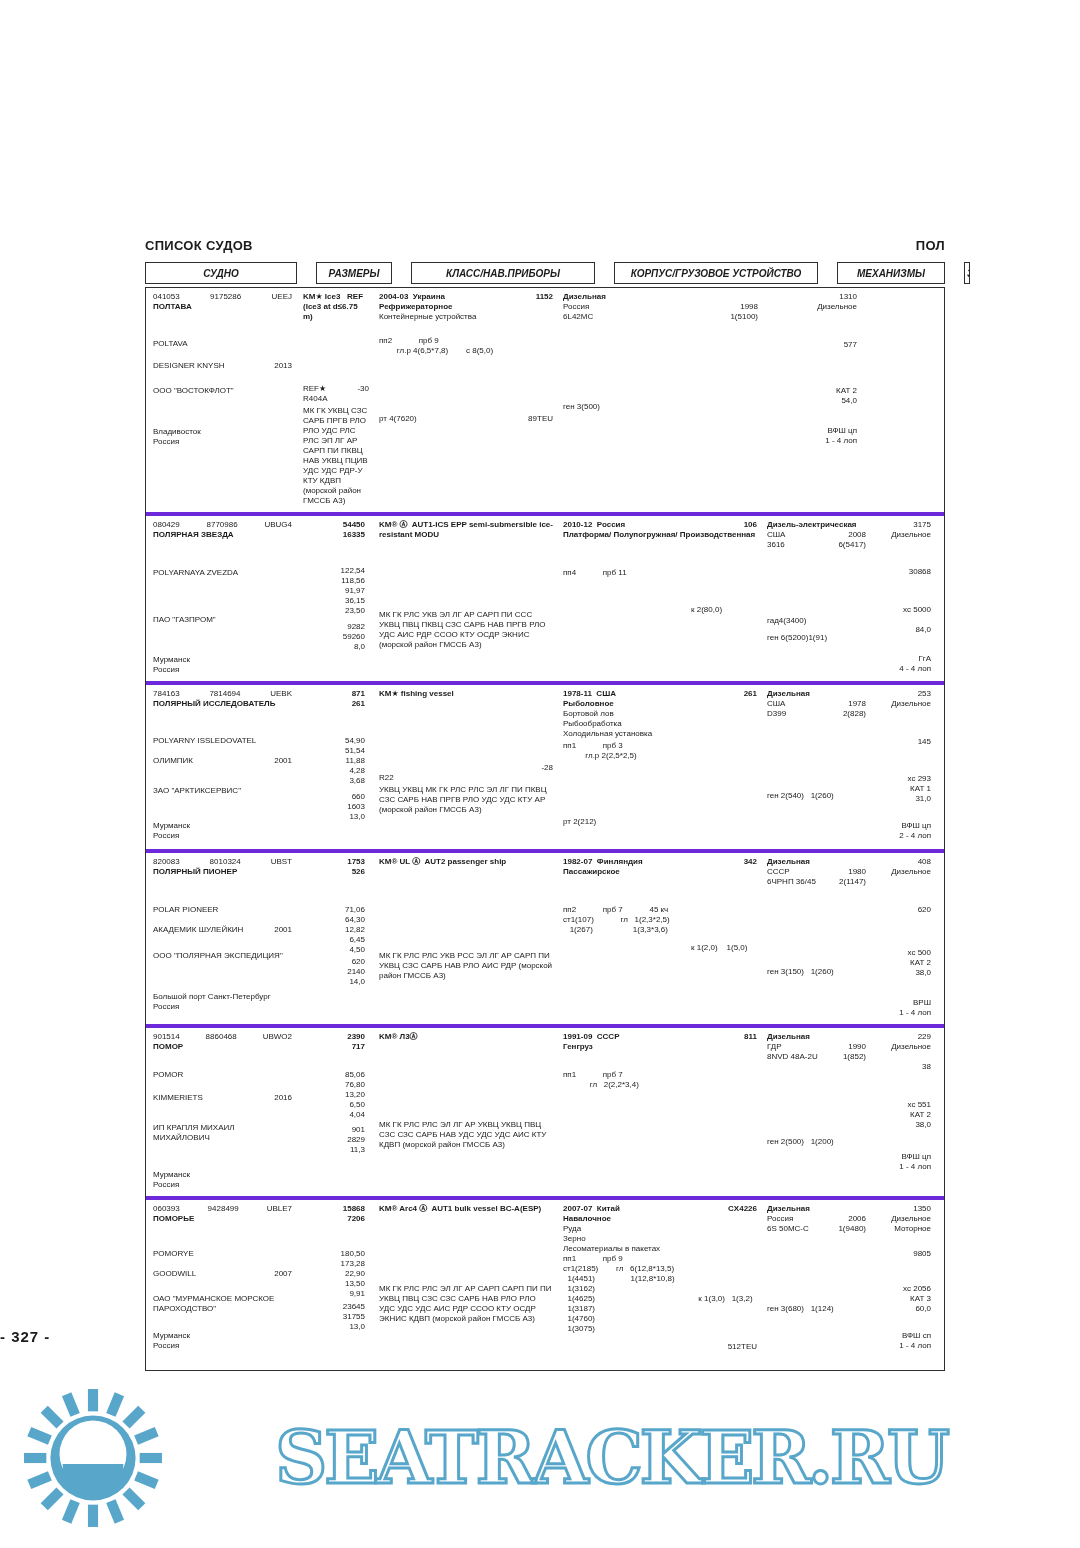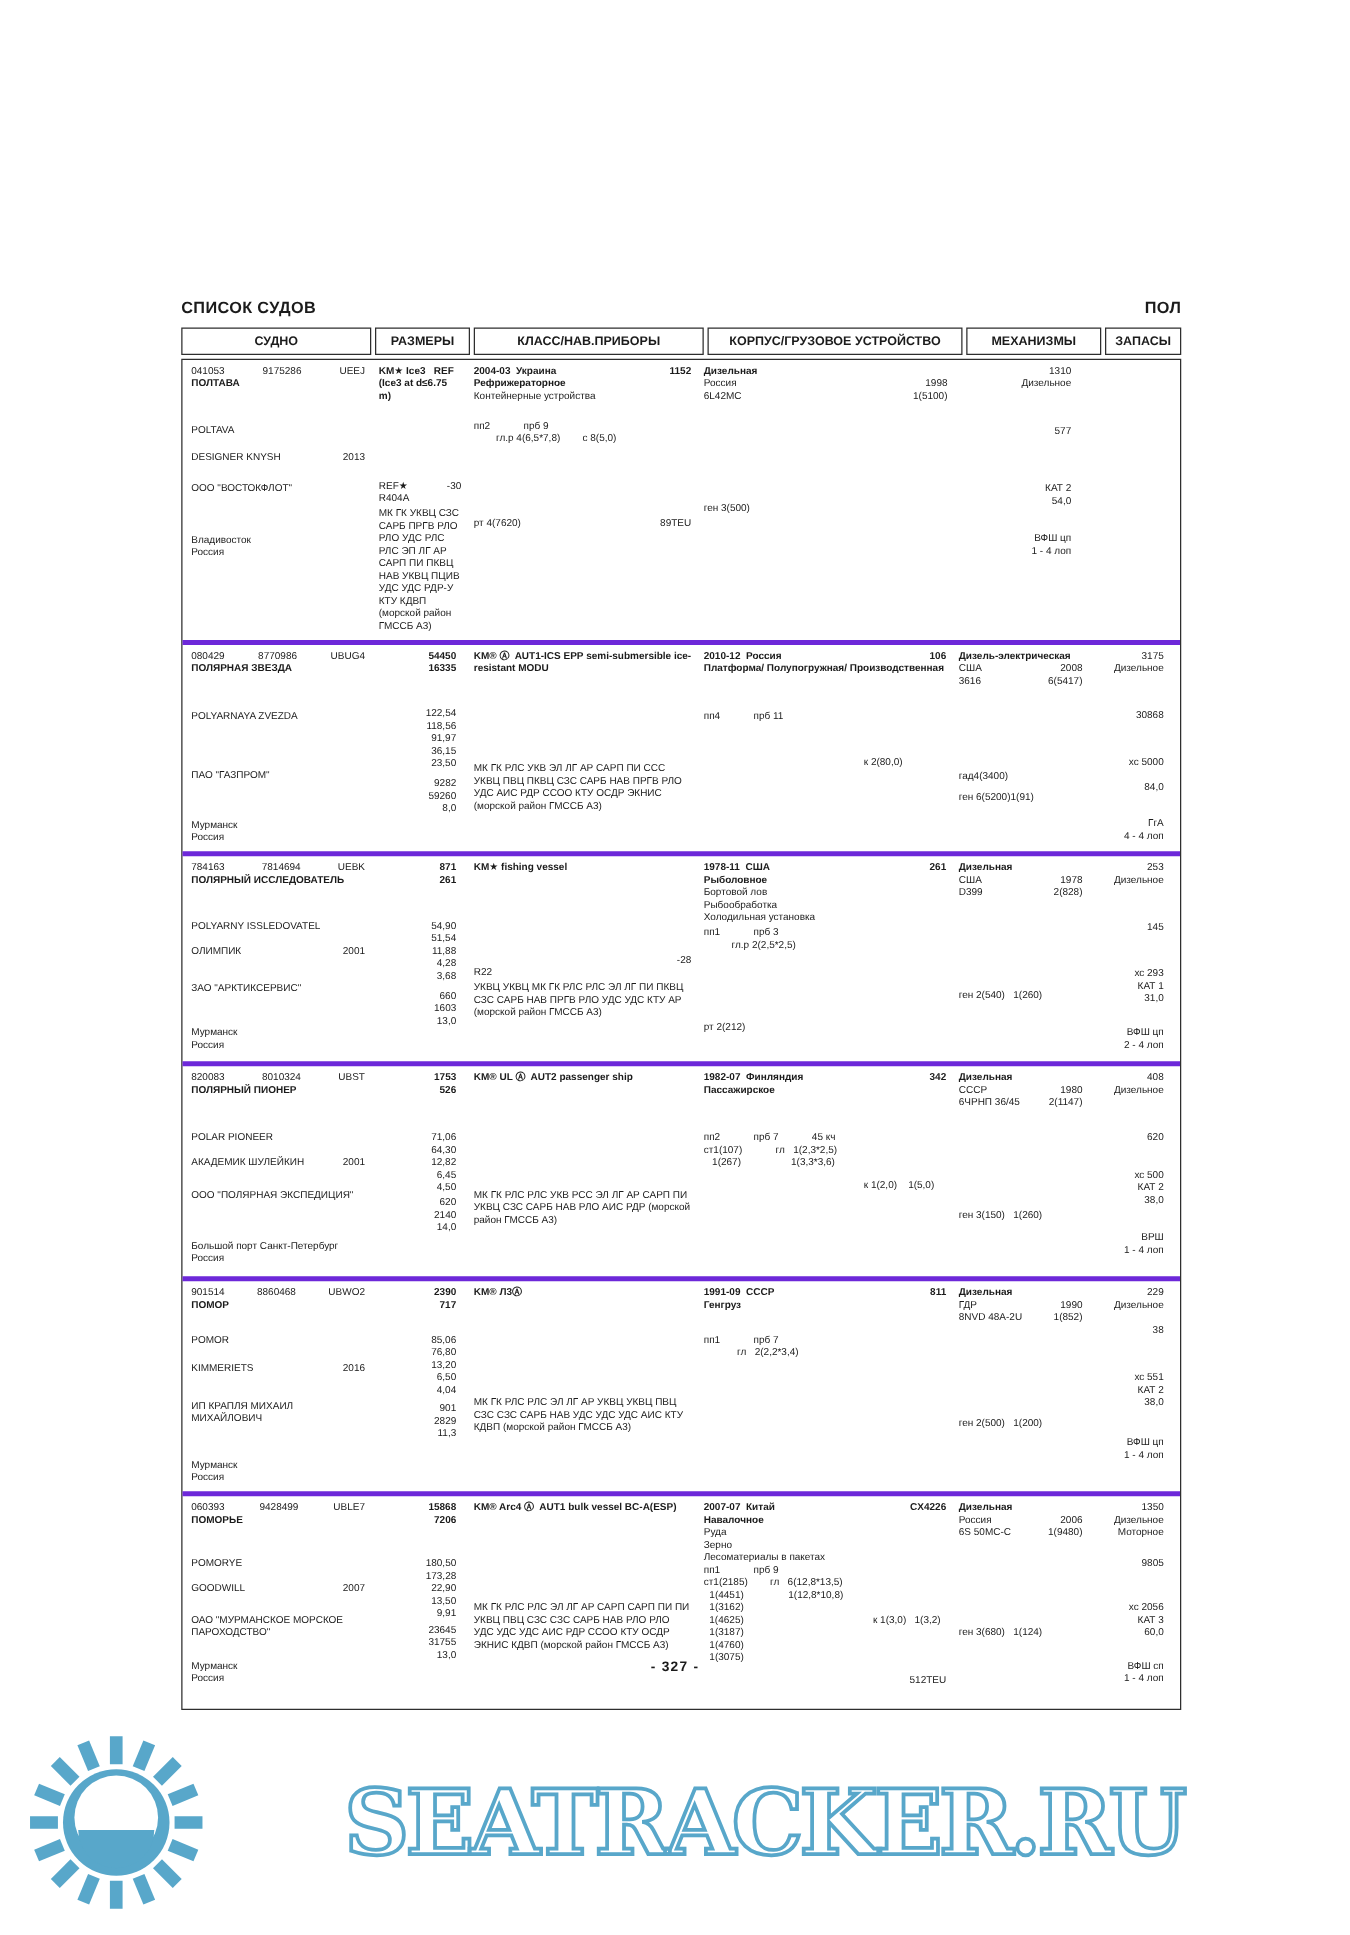--- a/index.html
+++ b/index.html
@@ -5,21 +5,21 @@
   * { margin:0; padding:0; box-sizing:border-box; }
   html,body { background:#ffffff; }
   body {
     width:1080px; height:1548px; position:relative; overflow:hidden;
     font-family:"Liberation Sans","DejaVu Sans",sans-serif; color:#1b1b1b;
   }
   .doc { position:absolute; left:145px; top:238px; width:800px; }
   .page-header { display:flex; justify-content:space-between; align-items:flex-end;
     font-weight:bold; font-size:13px; margin-bottom:9px; letter-spacing:.3px; }
   .col-headers { display:grid; grid-template-columns:152px 76px 184px 204px 108px 1fr;
-    gap:3px; margin-bottom:3px; }
+    gap:19px; margin-bottom:3px;font-style:italic; }
   .col-headers > div { border:1px solid #2e2e2e; text-align:center; font-weight:bold;
     font-size:10px; padding:5px 2px 4px; white-space:nowrap; overflow:hidden; }
   .table-body { border:1px solid #2e2e2e; }
   .ship-row { display:grid; grid-template-columns:152px 76px 184px 204px 108px 1fr;
     border-bottom:4px solid #6d28d9; padding:4px 0 6px; }
   .ship-row:last-child { border-bottom:none; }
   .ship-row:nth-child(1){ min-height:160px; }
   .ship-row:nth-child(2){ min-height:166px; }
   .ship-row:nth-child(3){ min-height:168px; }
   .ship-row:nth-child(4){ min-height:172px; }
@@ -29,22 +29,22 @@
   .ln { white-space:pre-wrap; min-height:10px; }
   .ln.b { font-weight:bold; }
   .ln.split { display:flex; justify-content:space-between; white-space:pre; }
   .ln.split span { white-space:pre; }
   .c-vessel { padding-left:7px; padding-right:6px; }
   .c-sizes  { text-align:right; padding-right:9px; padding-left:2px; }
   .c-class  { padding-left:5px; padding-right:5px; }
   .c-hull   { padding-left:5px; padding-right:5px; }
   .c-mach   { padding-left:5px; padding-right:4px; }
   .c-stores { text-align:right; padding-right:13px; padding-left:2px; }
-  .page-number { position:absolute; left:0; right:0; top:1328px; text-align:center;
-    font-weight:bold; font-size:11px; letter-spacing:1px; }
+  .page-number { position:absolute; left:0; right:0; top:1328px; text-align:left;
+    font-weight:bold; font-size:15px; letter-spacing:1px; }
   .watermark { position:absolute; left:22px; top:1388px; width:1036px; height:140px;
     display:flex; align-items:center; }
   .wm-sun { width:142px; height:142px; flex:0 0 auto; }
   .wm-text { flex:1; font-family:"DejaVu Serif","Liberation Serif",serif; font-weight:bold;
     font-size:72px; line-height:140px; letter-spacing:-3px; color:#ffffff;
     -webkit-text-stroke:3px #58a7ca; text-align:center; }
 </style>
 </head>
 <body>
 
@@ -249,21 +249,21 @@
       <div class="cell c-mach">
           <div class="ln b">Дизельная</div>
           <div class="ln split"><span>СССР</span><span>1980</span></div>
           <div class="ln split"><span>6ЧРНП 36/45</span><span>2(1147)</span></div>
           <div class="ln" style="margin-top: 80px;">ген 3(150)   1(260)</div>
         </div>
       <div class="cell c-stores">
           <div class="ln">408</div>
           <div class="ln">Дизельное</div>
           <div class="ln" style="margin-top: 28px;">620</div>
-          <div class="ln" style="margin-top: 20px;">хс 500</div>
+          <div class="ln" style="margin-top: 33px;">хс 500</div>
           <div class="ln">КАТ 2</div>
           <div class="ln">38,0</div>
           <div class="ln" style="margin-top: 20px;">ВРШ</div>
           <div class="ln">1 - 4 лоп</div>
         </div>
     </div>
 
     <div class="ship-row">
       <div class="cell c-vessel">
           <div class="ln split"><span>901514</span><span>8860468</span><span>UBWO2</span></div>

